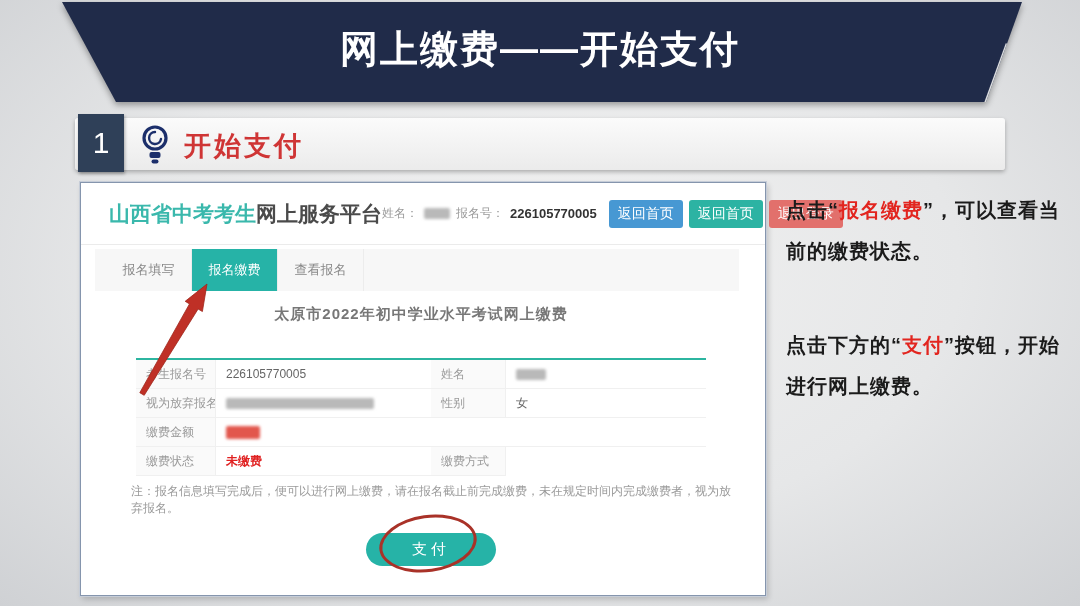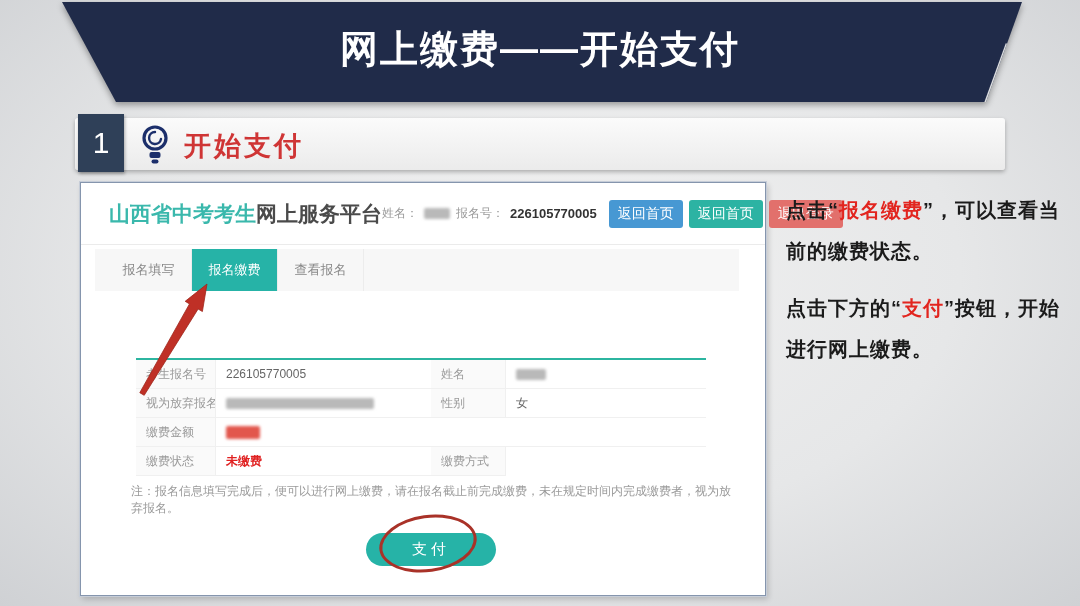--- a/index.html
+++ b/index.html
@@ -78,21 +78,21 @@
   .pay-ellipse{ position:absolute; left:298px; top:332px; width:98px; height:57px;
     border:3px solid #a93228; border-radius:50%; transform:rotate(-8deg);
     pointer-events:none; }
 
   
   .arrow-svg{ position:absolute; left:130px; top:276px; pointer-events:none; }
 
   
   .instructions{ position:absolute; left:786px; top:190px; width:286px;
     font-size:20px; font-weight:bold; color:#1b1b1b; line-height:41px; letter-spacing:1px; }
-  .instructions p + p{ margin-top:16px; }
+  .instructions p + p{ margin-top:53px; }
   .instructions .red{ color:#e2251f; }
 </style>
 </head>
 <body>
 
 <div class="slide">
 
   <div class="banner">
     <div class="banner-shape">
       <div class="banner-cut left"></div>
@@ -127,20 +127,21 @@
         <button class="hbtn red">退出登录</button>
       </div>
     </div>
 
     <div class="tabbar">
       <div class="tab">报名填写</div>
       <div class="tab active">报名缴费</div>
       <div class="tab">查看报名</div>
     </div>
 
+    <div class="form-title">太原市2022年初中学业水平考试网上缴费</div>
 
     <div class="ptable">
 
       <div class="tc tl">考生报名号</div>
       <div class="tc">226105770005</div>
       <div class="tc tl">姓名</div>
       <div class="tc"><span class="blob" style="width:30px"></span></div>
 
       <div class="tc tl">视为放弃报名</div>
       <div class="tc"><span class="blob" style="width:148px"></span></div>

